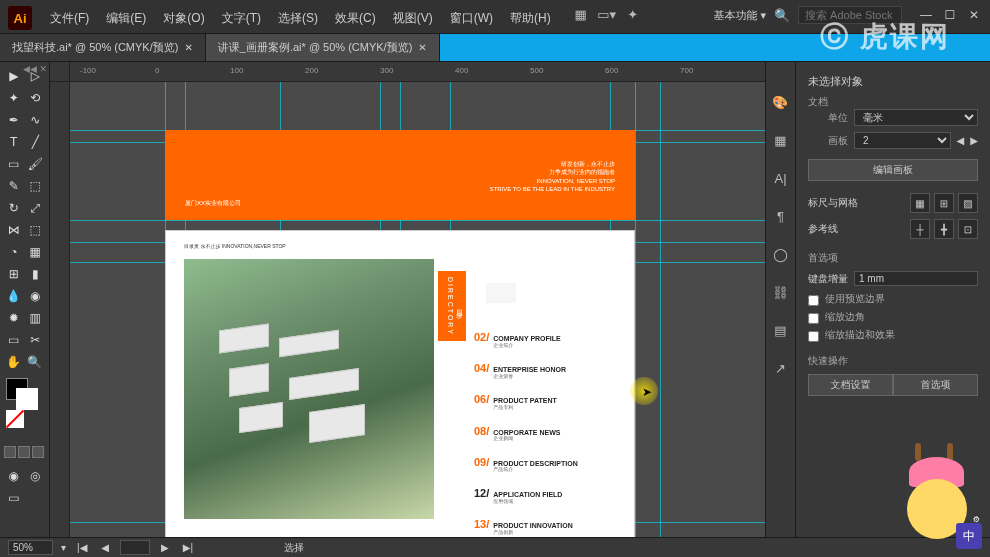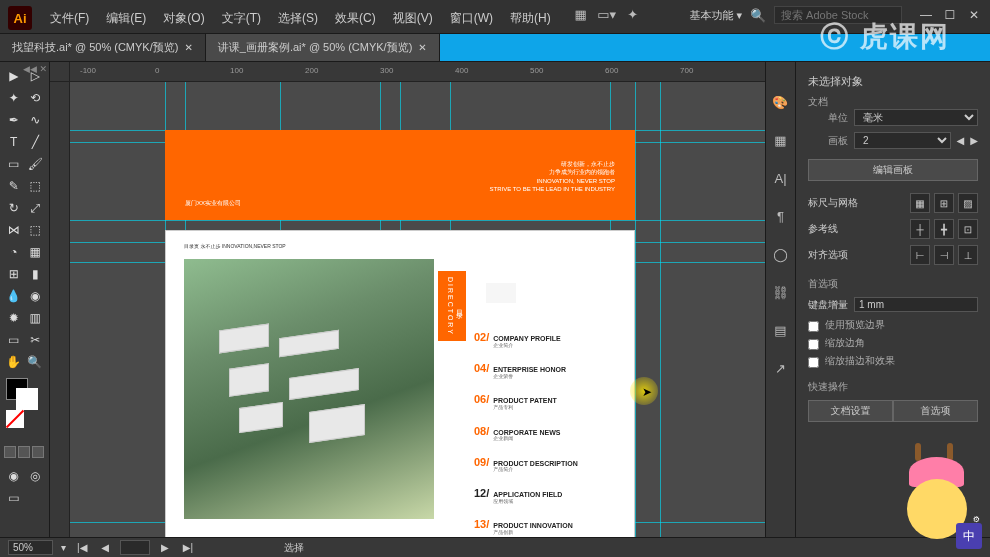--- a/index.html
+++ b/index.html
@@ -1,21 +1,21 @@
 <!DOCTYPE html>
 <html><head>
 <meta charset="utf-8">
 <style>
 * { margin: 0; padding: 0; box-sizing: border-box; font-family: "Microsoft YaHei", Arial, sans-serif; }
 body { background: #323232; color: #ccc; width: 990px; height: 557px; overflow: hidden; position: relative; font-size: 11px; }
 .menubar { height: 28px; background: #323232; display: flex; align-items: flex-start; padding: 0 8px; gap: 3px; border-bottom: 1px solid #1a1a1a; margin-top: 6px; }
 .ai-logo { width: 24px; height: 24px; background: #330000; color: #ff9a00; display: flex; align-items: center; justify-content: center; font-weight: bold; font-size: 13px; border-radius: 3px; margin-right: 8px; }
 .menu-item { padding: 4px 7px; cursor: pointer; font-size: 12px; }
 .menu-right { margin-left: auto; display: flex; align-items: center; gap: 8px; }
-.search-box { background: #2a2a2a; border: 1px solid #444; padding: 2px 6px; font-size: 11px; color: #888; width: 128px; }
+.search-box { background: #2a2a2a; border: 1px solid #444; padding: 2px 6px; font-size: 11px; color: #888; width: 104px; }
 .workspace-label { font-size: 11px; }
 .window-controls { display: flex; gap: 8px; margin-left: 8px; }
 .wc { width: 16px; height: 16px; display: flex; align-items: center; justify-content: center; cursor: pointer; font-size: 12px; }
 .tabbar { height: 28px; background: #0ea5e9; display: flex; align-items: center; border-bottom: 1px solid #1a1a1a; }
 .tab { padding: 6px 12px; background: #383838; font-size: 11px; border-right: 1px solid #1a1a1a; display: flex; align-items: center; gap: 6px; cursor: pointer; }
 .tab.active { background: #4a4a4a; }
 .tab-close { font-size: 10px; }
 .main { display: flex; height: 481px; }
 .toolbox { width: 50px; background: #383838; padding: 4px; display: flex; flex-direction: column; gap: 2px; border-right: 1px solid #1a1a1a; position: relative; }
 .toolbox-close { position: absolute; top: 2px; right: 2px; font-size: 9px; color: #888; }
@@ -332,28 +332,20 @@
         </div>
       </div>
       <div class="rp-row">
         <span>参考线</span>
         <div class="rp-icon-row">
           <div class="rp-ico">┼</div>
           <div class="rp-ico">╋</div>
           <div class="rp-ico">⊡</div>
         </div>
       </div>
-      <div class="rp-row">
-        <span>对齐选项</span>
-        <div class="rp-icon-row">
-          <div class="rp-ico">⊢</div>
-          <div class="rp-ico">⊣</div>
-          <div class="rp-ico">⊥</div>
-        </div>
-      </div>
     </div>
     <div class="rp-section">
       <div style="font-size:10px;color:#aaa;margin-bottom:6px">首选项</div>
       <div class="rp-row">
         <span>键盘增量</span>
         <input class="rp-select" style="width: 50px;" value="1 mm">
       </div>
       <label class="rp-check">
           <input type="checkbox" style="">
           <span>使用预览边界</span>

